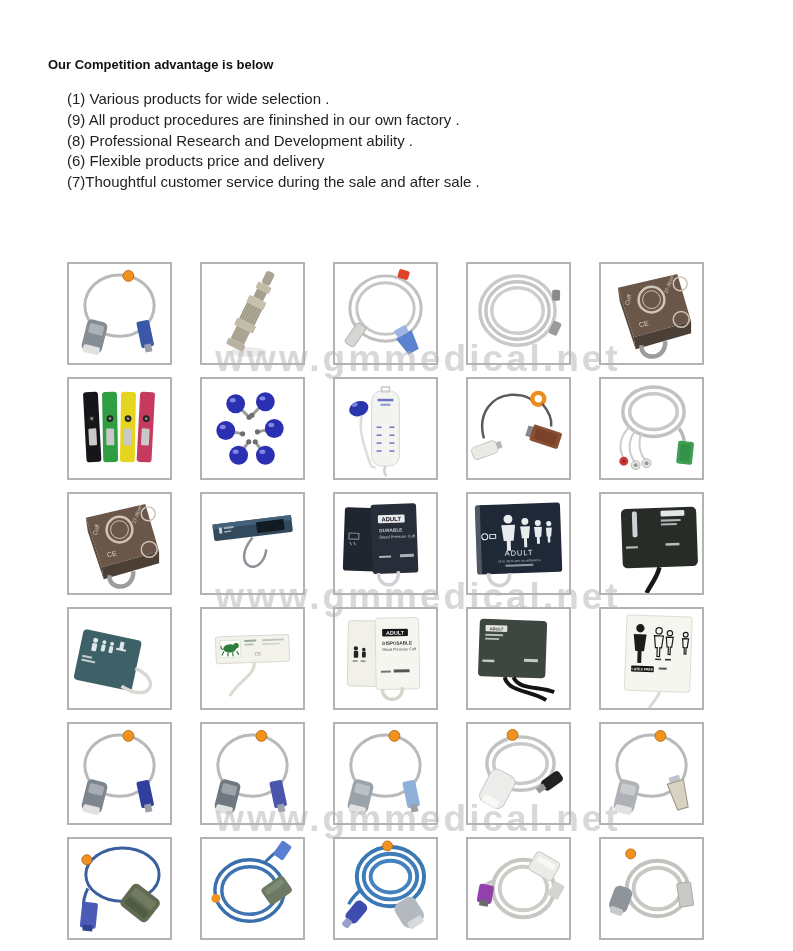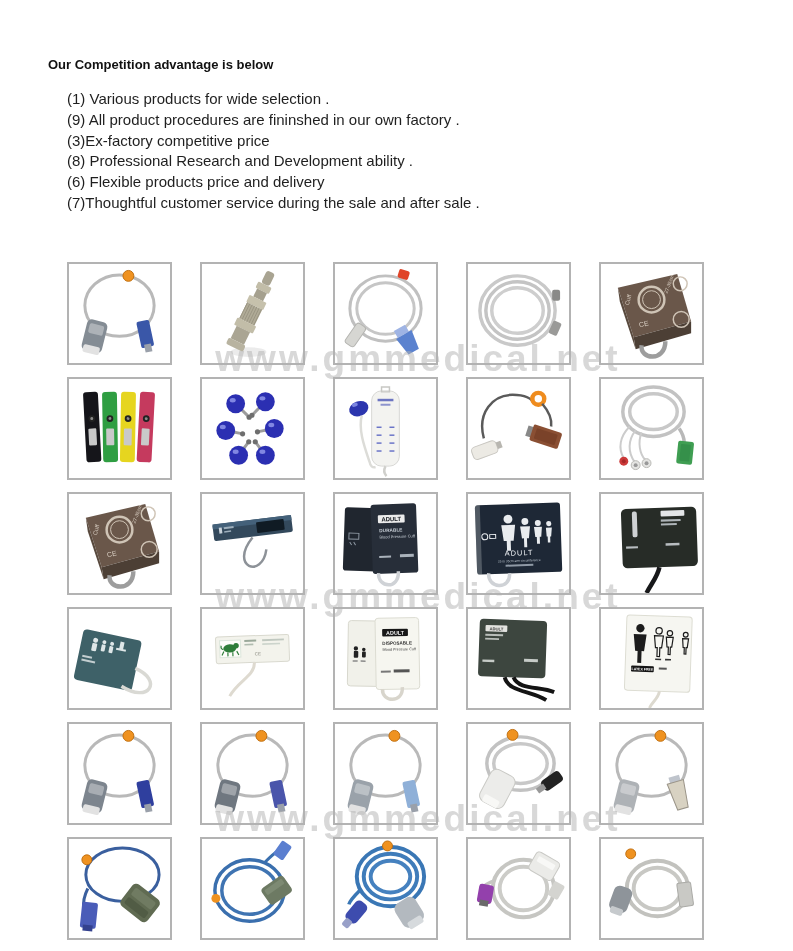--- a/index.html
+++ b/index.html
@@ -19,21 +19,20 @@
   .wm1{top:338px;} .wm2{top:576px;} .wm3{top:798px;}
 </style>
 </head>
 <body>
 
 <div class="page-title">Our Competition advantage is below</div>
 
 <div class="adv-list">
   <div>(1) Various products for wide selection .</div>
   <div>(9) All product procedures are fininshed in our own factory .</div>
-  <div>(3)Ex-factory competitive price</div>
   <div>(8) Professional Research and Development ability .</div>
   <div>(6) Flexible products price and delivery</div>
   <div>(7)Thoughtful customer service during the sale and after sale .</div>
 </div>
 
 <div id="grid">
     <div class="cell">
       <svg viewBox="0 0 100 100">
         <ellipse cx="50" cy="42" rx="35" ry="31" fill="none" stroke="#b9b9b9" stroke-width="3"></ellipse>
       <circle cx="59" cy="12" r="5.5" fill="#ef9220" stroke="#c06f10" stroke-width="1"></circle>

